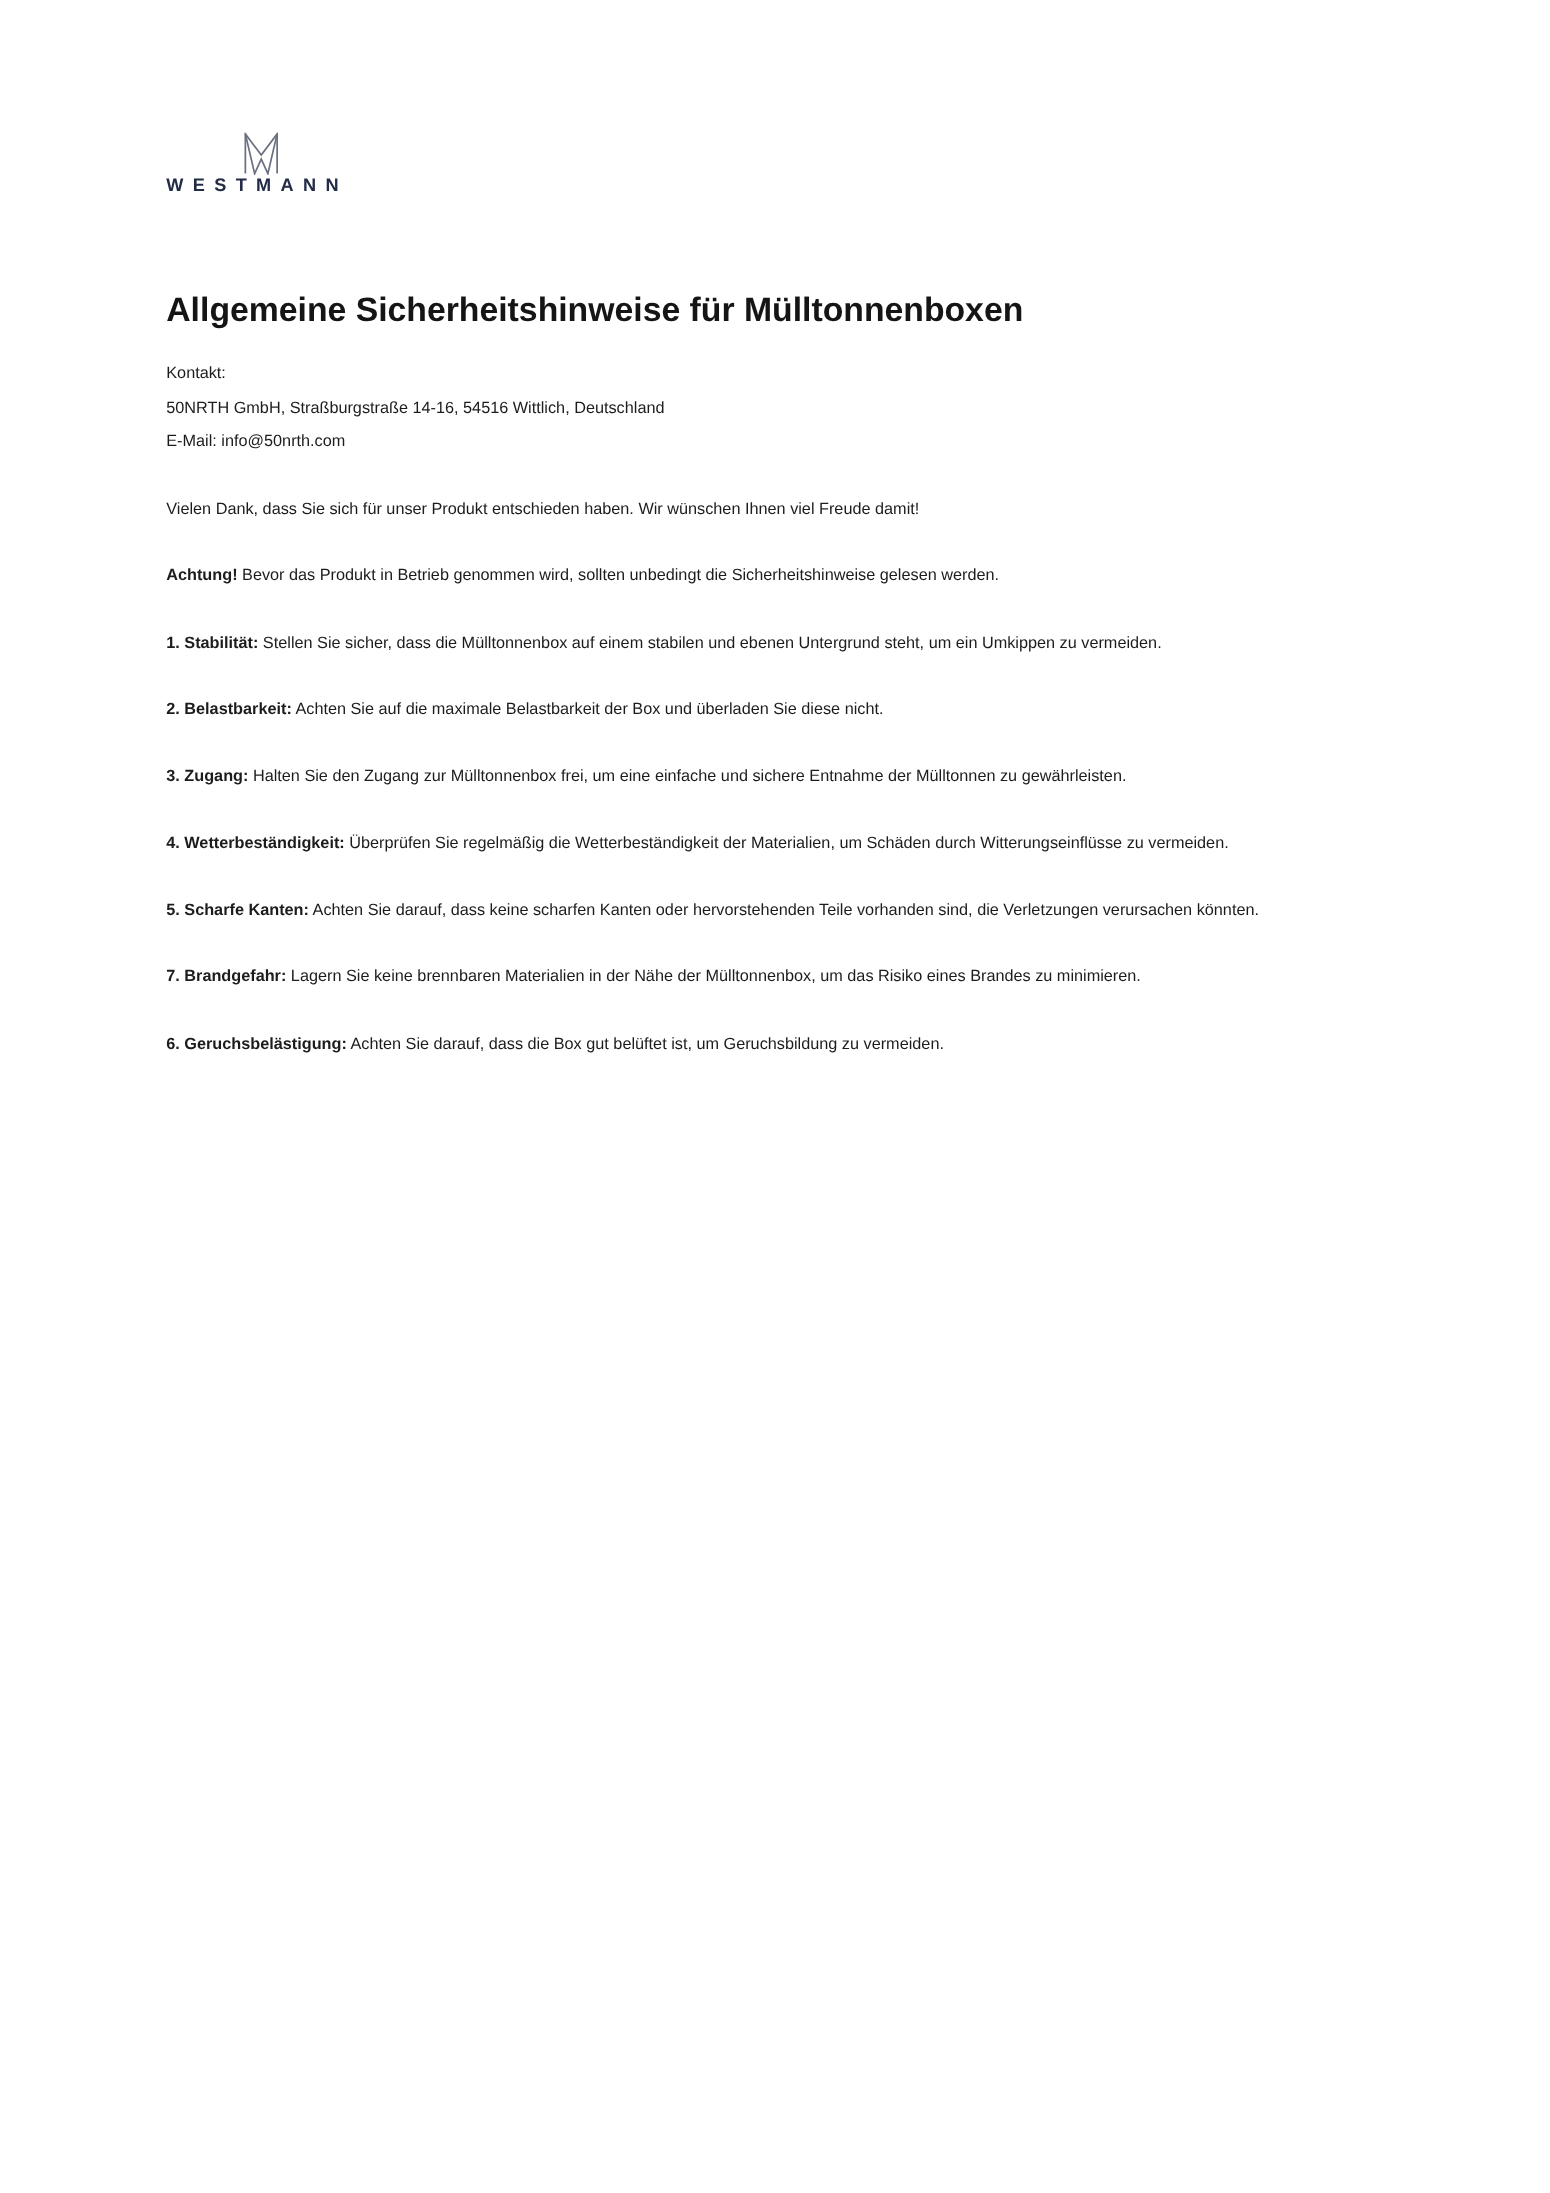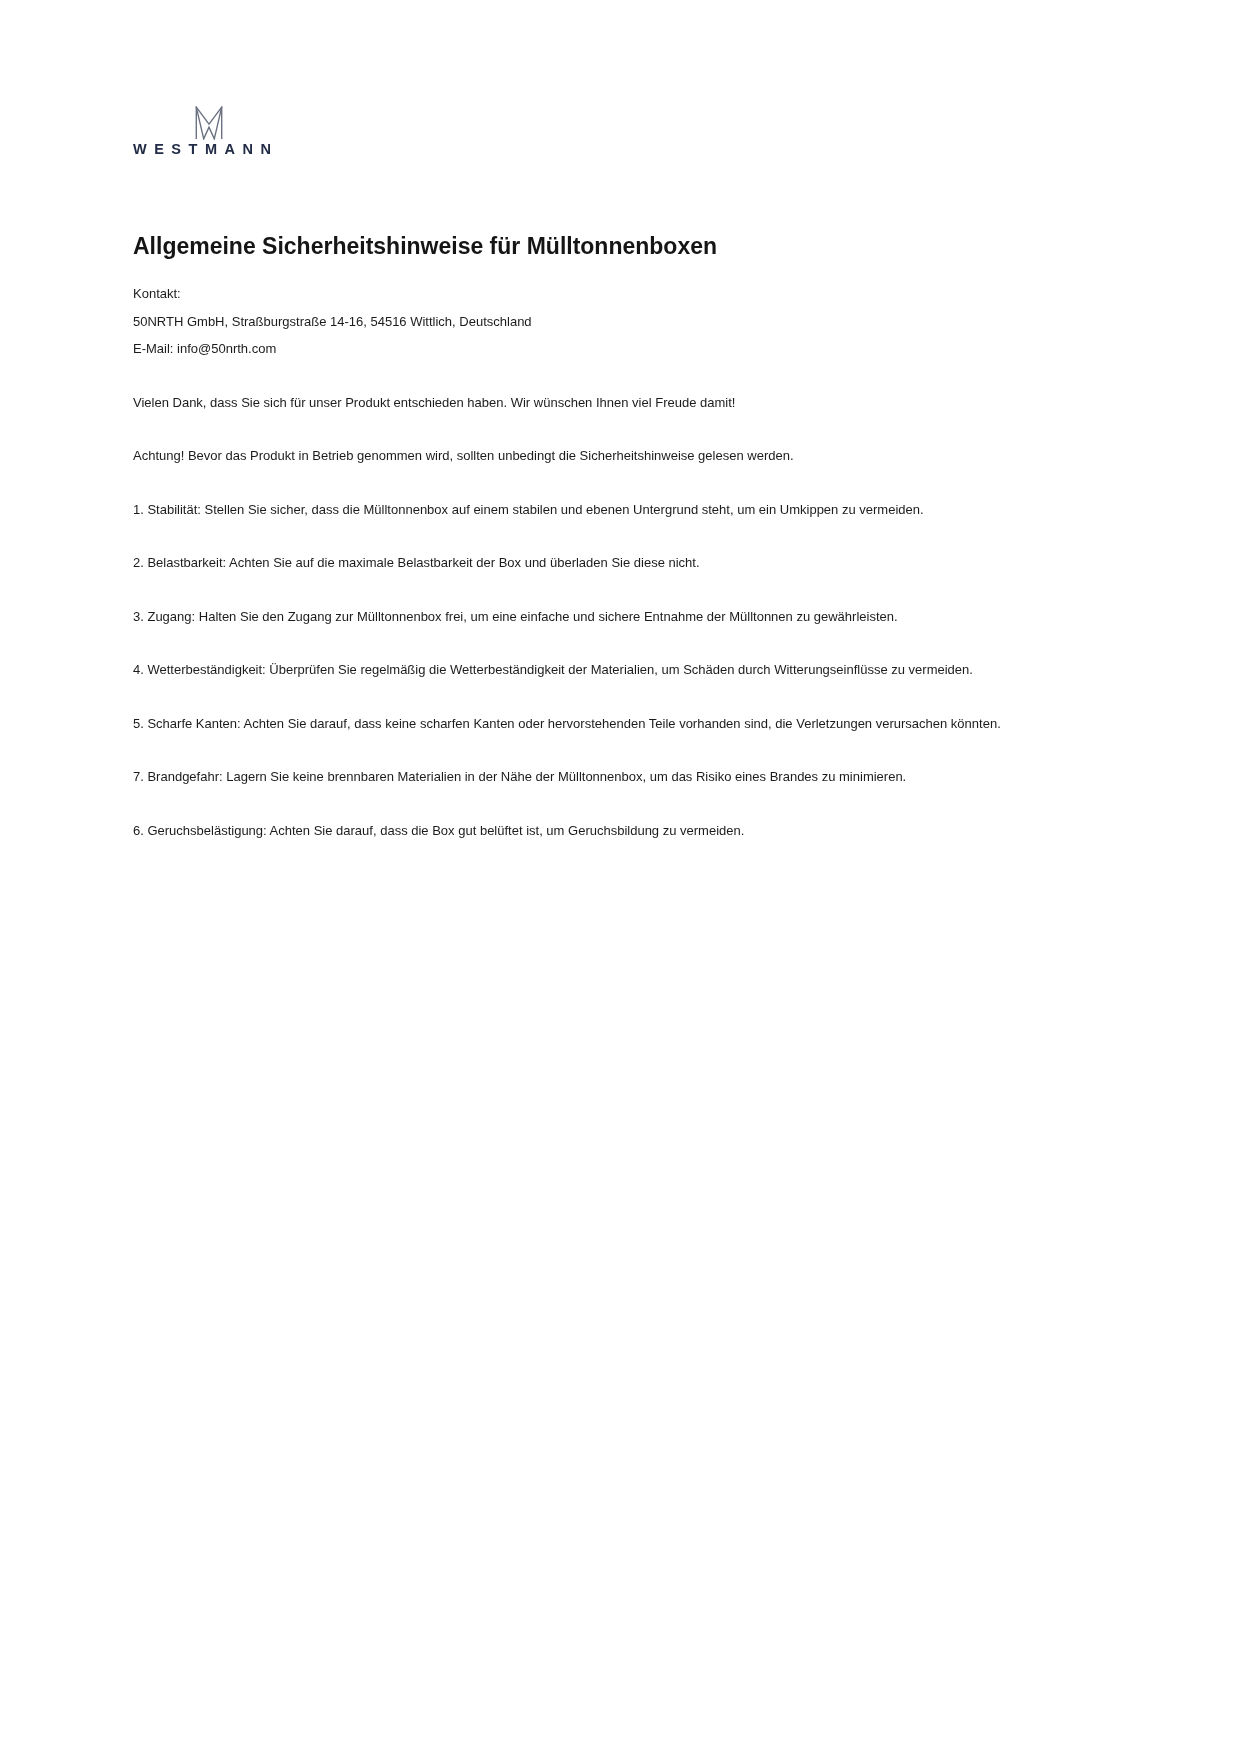--- a/index.html
+++ b/index.html
@@ -37,42 +37,42 @@
     display: block;
     margin-top: 1px;
     font-size: 14.5px;
     font-weight: bold;
     letter-spacing: 7.5px;
     color: #222c47;
     white-space: nowrap;
   }
   .doc-title {
     margin: 76px 0 0 0;
-    font-size: 23px;
+    font-size: 27px;
     font-weight: bold;
     color: #151515;
   }
   .body-text {
     font-size: 13px;
     line-height: 27.5px;
   }
   .contact-block {
     margin-top: 20px;
   }
   .para {
     margin: 26px 0 0 0;
   }
   .safety-list {
     margin: 0;
     padding: 0;
   }
   .safety-item {
     margin: 26px 0 0 0;
   }
-  b { font-weight: normal; text-align: right; }
+  b { font-weight: bold; text-align: right; }
 </style>
 </head>
 <body>
 
 <div class="page">
   <div class="content">
 
     <div class="logo">
       <svg class="logo-monogram" viewBox="0 0 34 32" fill="none" xmlns="http://www.w3.org/2000/svg">
         <path d="M5 31 L5 1 L17 17 L29 1 L29 31" stroke="#6a7080" stroke-width="1.3" fill="none"></path>

